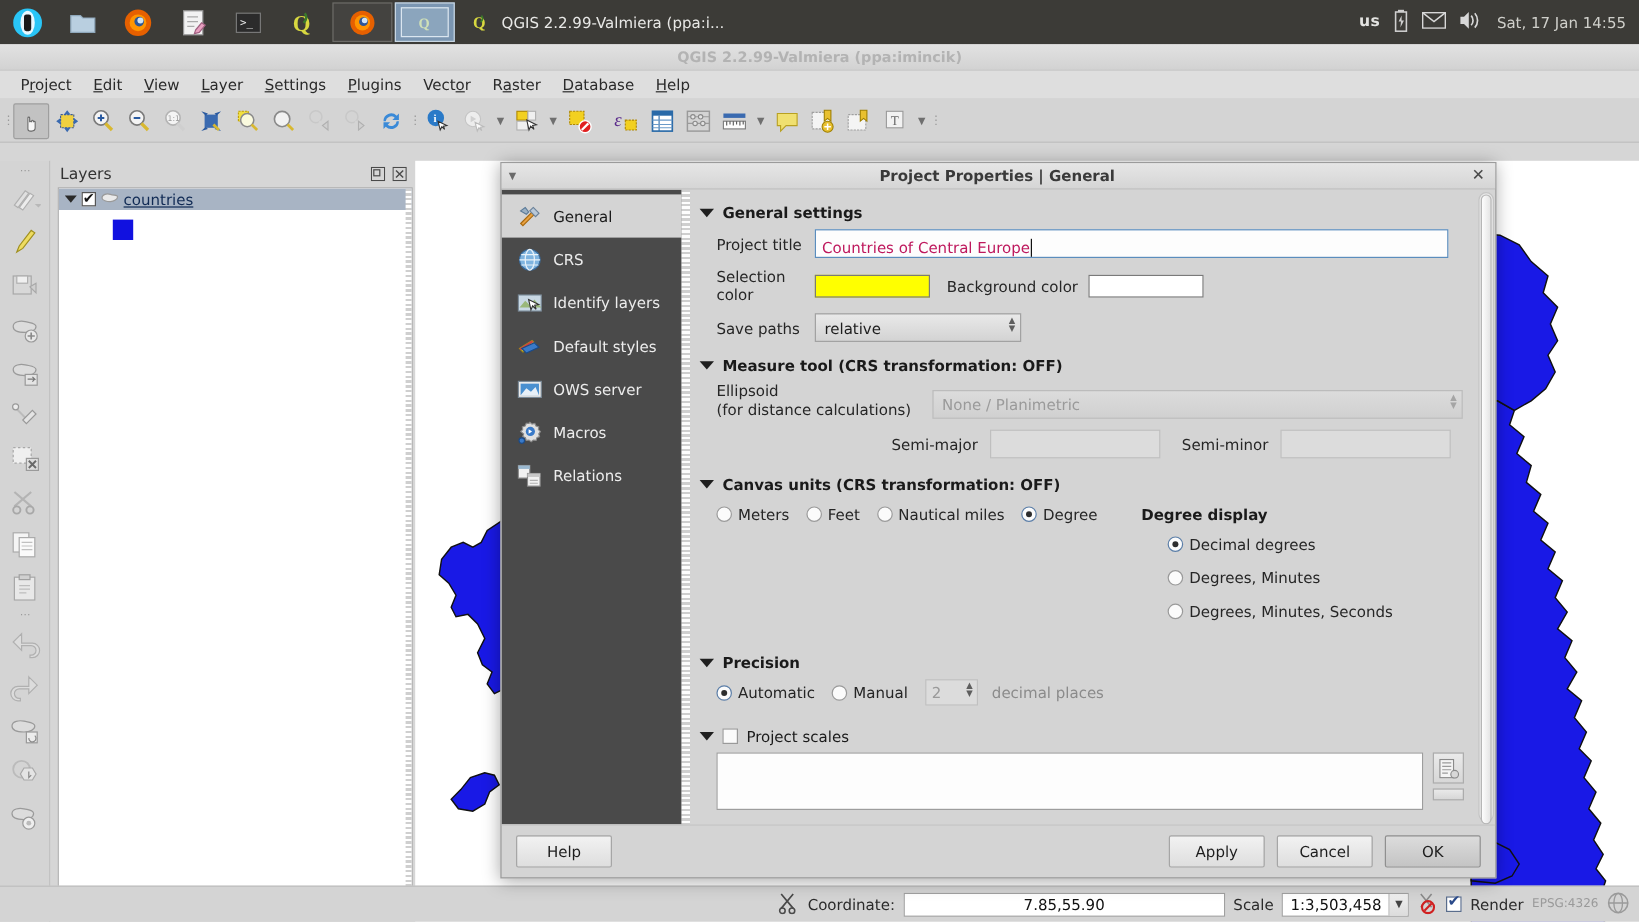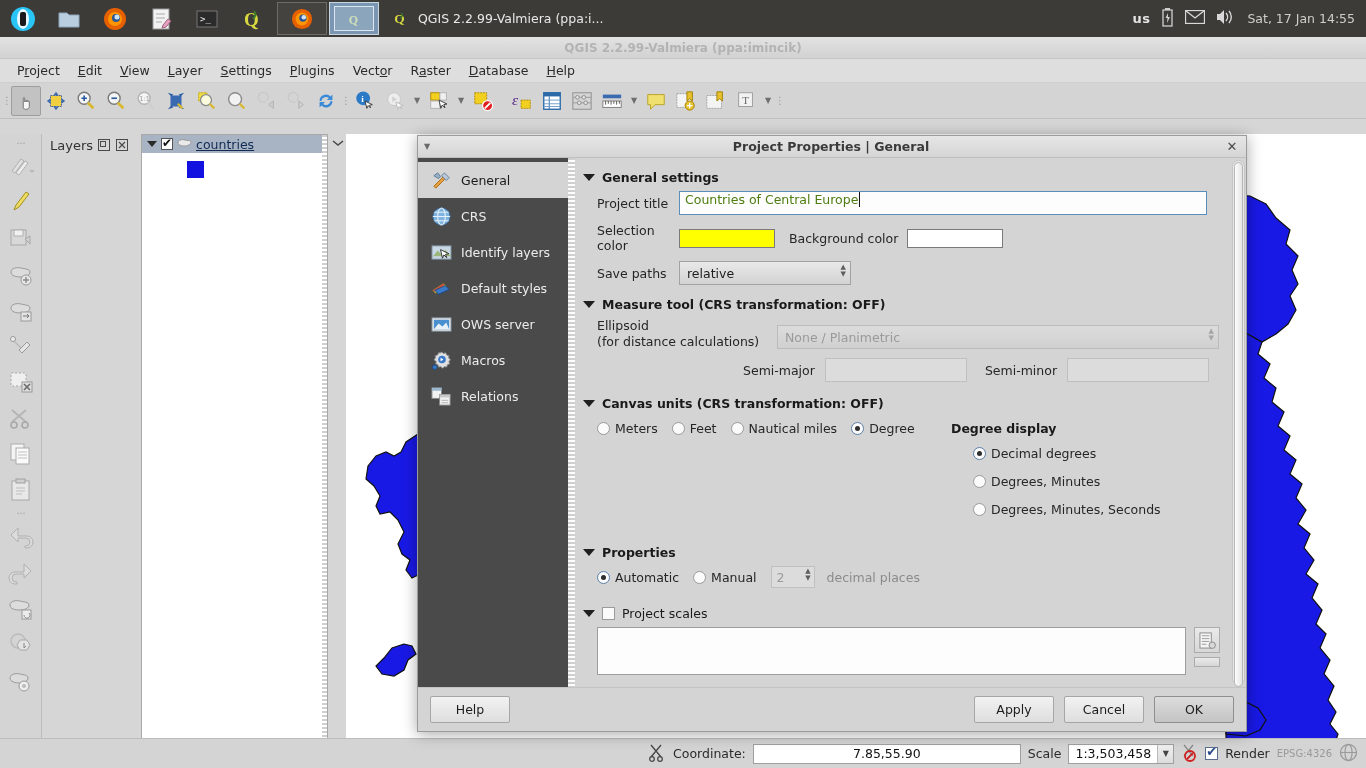--- a/index.html
+++ b/index.html
@@ -60,21 +60,21 @@
     position: absolute; left: 0; top: 97px; width: 42px; height: 634px;
     background: #d4d4d4; border-right: 1px solid #bdbdbd;
     display: flex; flex-direction: column; align-items: center; padding-top: 4px;
   }
   .ltbtn { width: 36px; height: 36px; display:flex; align-items:center; justify-content:center; }
   .lgrip { height: 10px; color:#9a9a9a; font-size:9px; letter-spacing:-1px; }
 
   
   #layers {
     position: absolute; left: 42px; top: 97px; width: 304px; height: 634px;
-    background: #d6d6d6; display: flex; flex-direction: row;
+    background: #d6d6d6; display: flex; flex-direction: column;
   }
   #layers-head {
     height: 22px; display: flex; align-items: center; padding: 0 6px 0 8px;
     font-size: 13px; color: #333;
   }
   #layers-head .title { flex: 1; }
   .panel-btn { width: 14px; height: 14px; margin-left: 4px; display:flex; align-items:center; justify-content:center; }
   #layers-tree {
     flex: 1; margin: 0 2px 2px 6px; background: #fff; border: 1px solid #a8a8a8;
     position: relative; overflow: hidden;
@@ -164,21 +164,21 @@
   .grp-tri { width:0;height:0;border-left:6px solid transparent;border-right:6px solid transparent;border-top:7px solid #1f1f1f; }
   .grp-title { font-size: 12.5px; font-weight: bold; color: #1a1a1a; }
   .grp-title.normal { font-weight: normal; }
 
   .row { display: flex; align-items: center; margin-bottom: 8px; }
   .lbl { font-size: 12.5px; color: #262626; }
   .lbl.dim { color: #8b8b8b; }
 
   .txtin {
     height: 24px; background: #fdfdfd; border: 1px solid #5b8dbd;
-    display:flex; align-items:flex-start; padding: 0 5px; font-size: 12.5px; color: #4d7c0f;
+    display:flex; align-items:flex-end; padding: 0 5px; font-size: 12.5px; color: #be185d;
   }
   .caret { display:inline-block; width:1px; height:15px; background:#111; margin-left:1px; }
   .swatch { height: 19px; border: 1px solid #7a7a7a; }
   .combo {
     height: 24px; background: linear-gradient(to bottom,#e9e9e9,#d3d3d3);
     border: 1px solid #a2a2a2; display:flex; align-items:center; padding-left:7px;
     font-size:12.5px; color:#1d1d1d; position: relative;
   }
   .combo.dis { color:#9a9a9a; background: linear-gradient(to bottom,#dcdcdc,#d0d0d0); border-color:#bcbcbc;}
   .spin-arrows { position:absolute; right:4px; top:2px; display:flex; flex-direction:column; line-height:7px; color:#5e5e5e; font-size:7px;}
@@ -892,21 +892,21 @@
             </div>
             <div style="display:flex;align-items:center;height:28px;padding-left:22px;">
               <span class="radio"></span>
               <span class="radlab">Degrees, Minutes, Seconds</span>
             </div>
           </div>
         </div>
 
         <div class="grp-head" style="margin-top:22px;">
           <span class="grp-tri"></span>
-          <span class="grp-title">Properties</span>
+          <span class="grp-title">Precision</span>
         </div>
 
         <div class="row" style="padding-left:14px;">
           <span class="radio on"></span>
           <span class="radlab">Automatic</span>
           <span class="radio"></span>
           <span class="radlab">Manual</span>
           <div class="spin-sm">
             <span>2</span>
             <span class="spin-arrows">

